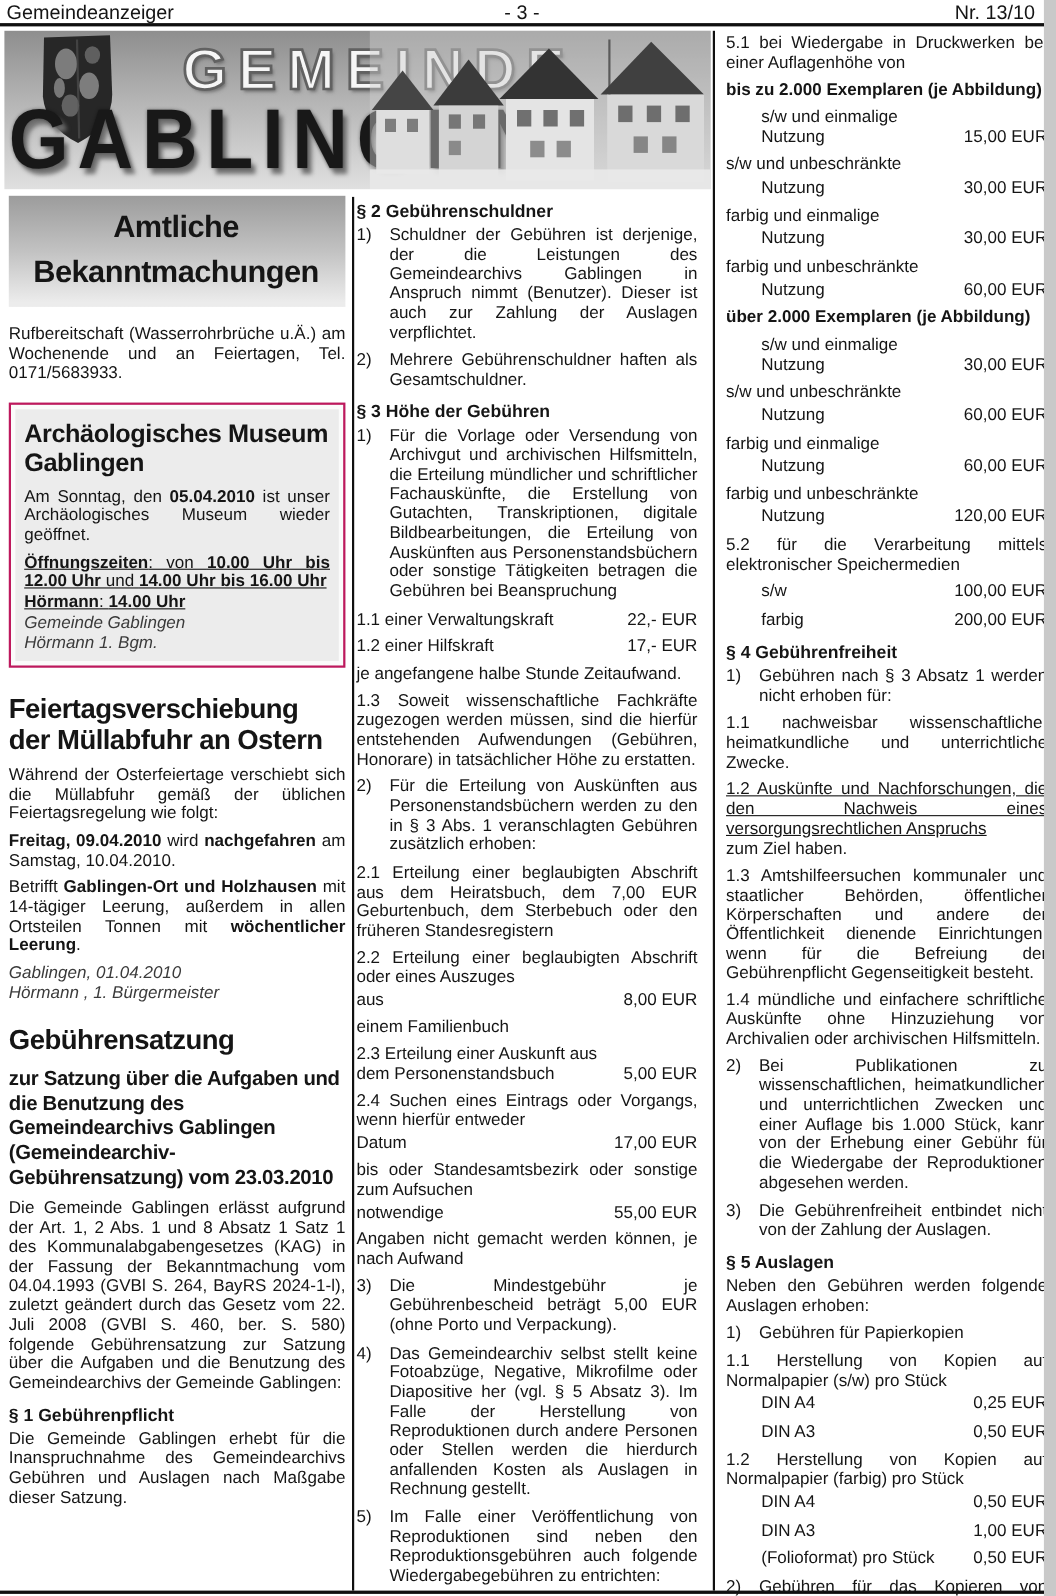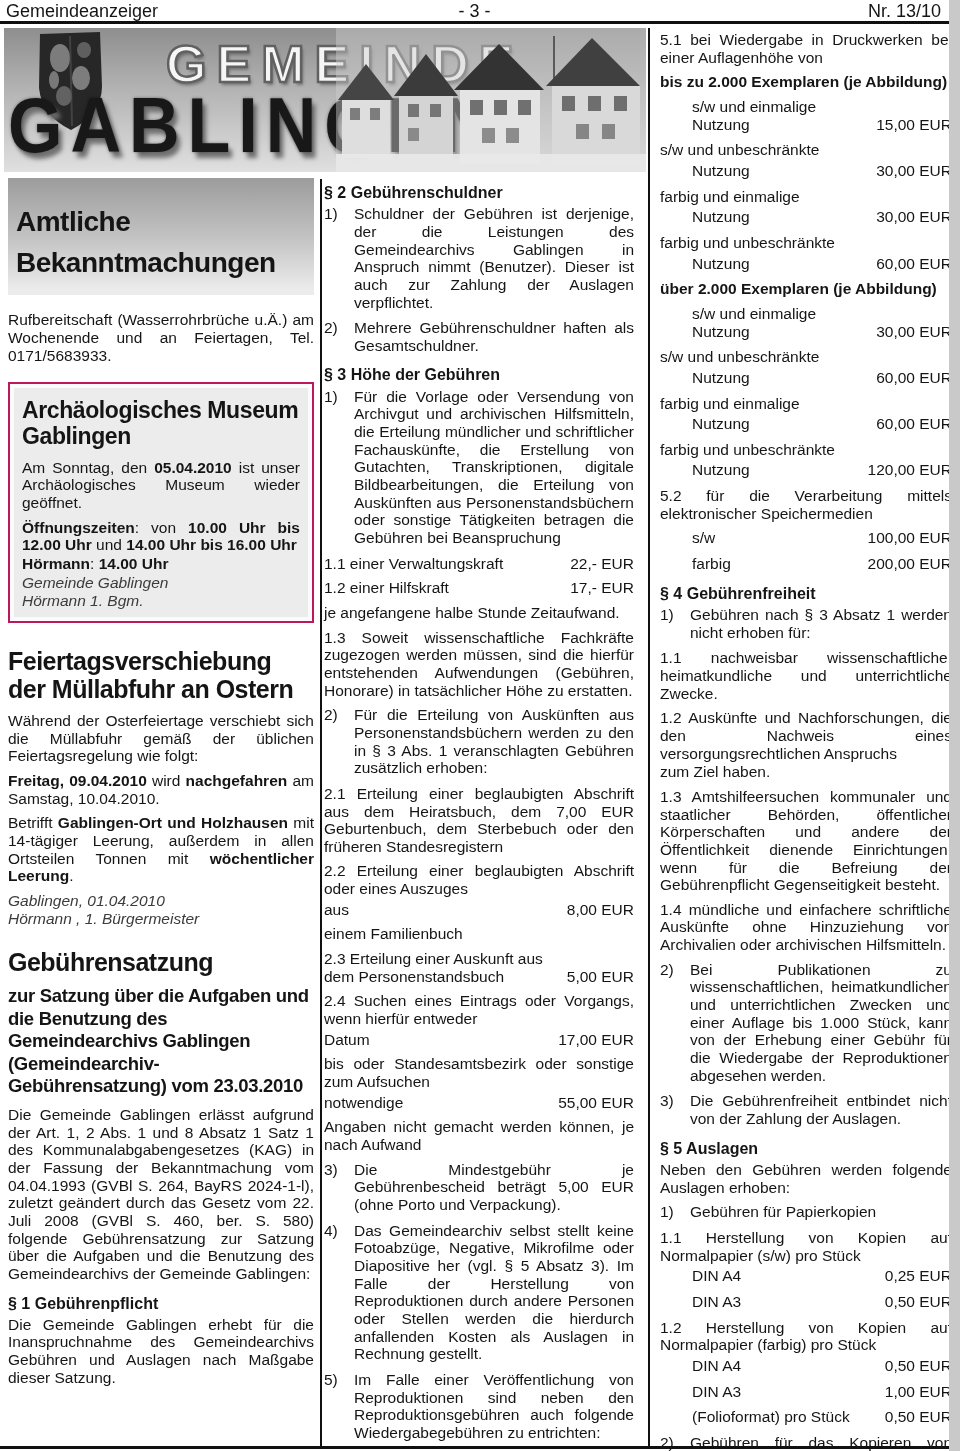--- a/index.html
+++ b/index.html
@@ -29,28 +29,28 @@
           text-shadow:0 0 3px rgba(0,0,0,.45),4px 5px 4px rgba(110,110,110,.95);}
   .banner .houses{position:absolute;right:0;top:0;}
 
   
   .col{position:absolute;font-size:15.5px;line-height:1.14;text-align:justify;hyphens:auto;}
   .col-left{left:8px;top:178px;width:306px;}
   .col-mid{left:324px;top:184px;width:310px;}
   .col-right{left:660px;top:31px;width:292px;}
 
   p{margin:0 0 7px 0;}
-  .mb0{margin-bottom:1px;}
+  .mb0{margin-bottom:1px;text-decoration:underline;}
   .mb2{margin-bottom:3px;}
   .b{font-weight:bold;}
   .sig{font-style:italic;color:#3b3b3b;margin:0 0 1px 0;text-align:left;}
 
   .amtliche{background:linear-gradient(180deg,#9c9c9c 0%,#c2c2c2 50%,#ececec 96%);
-        padding:24px 10px 12px 8px;font-size:28px;font-weight:bold;line-height:1.45;
-        letter-spacing:-0.5px;margin:0 0 16px 0;text-align:left;}
+        padding:8px 10px 12px 8px;font-size:28px;font-weight:bold;line-height:1.45;
+        letter-spacing:-0.5px;margin:0 0 16px 0;text-align:center;}
 
   .museum-box{border:2px solid #be185d;box-shadow:inset 0 0 0 4px #fbfbfb;
         padding:14px 12px 10px 12px;margin:18px 0 24px 0;background:#ececec;}
   .museum-box h3{margin:0 0 9px 0;font-size:23px;line-height:1.12;letter-spacing:-0.4px;text-align:left;}
 
   h2{font-size:25px;line-height:1.12;letter-spacing:-0.5px;margin:20px 0 9px 0;text-align:left;}
   .gsub{font-size:18.5px;font-weight:bold;line-height:1.22;margin:0 0 8px 0;text-align:left;letter-spacing:-0.3px;}
   .shead{font-weight:bold;font-size:16px;margin:12px 0 3px 0;text-align:left;}
   .first{margin-top:0;}
 

